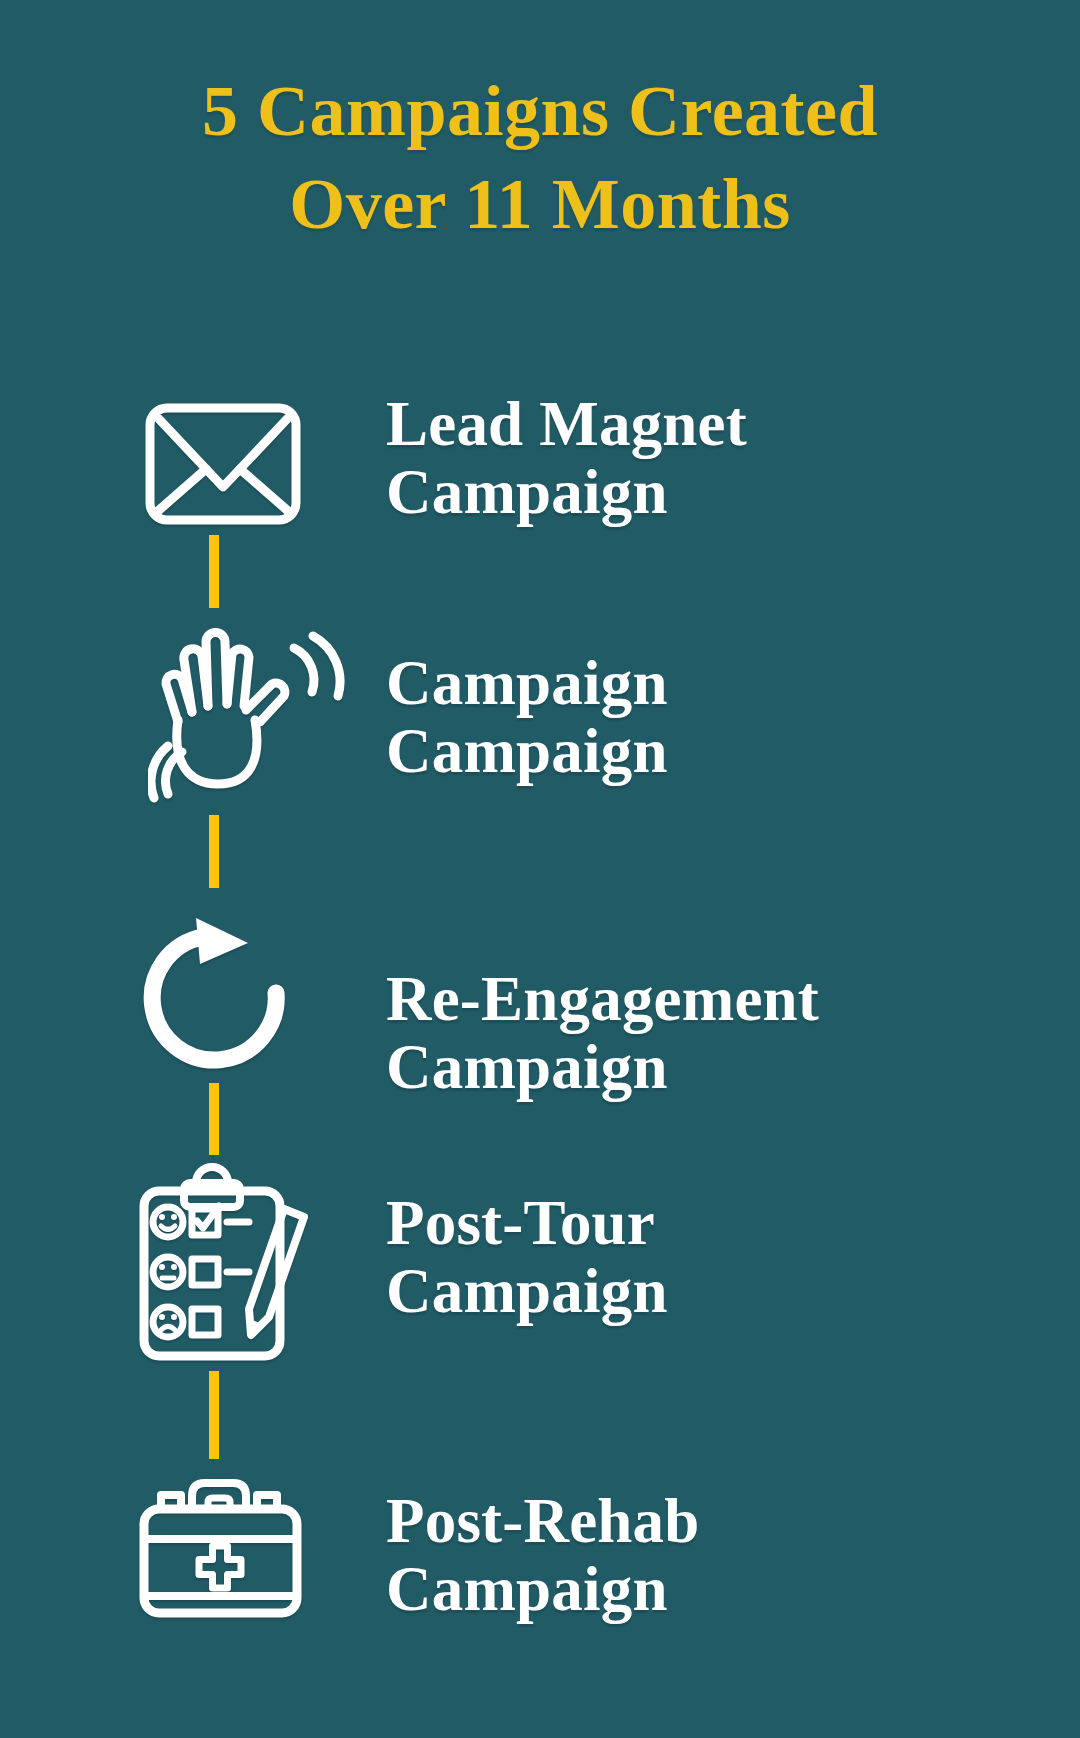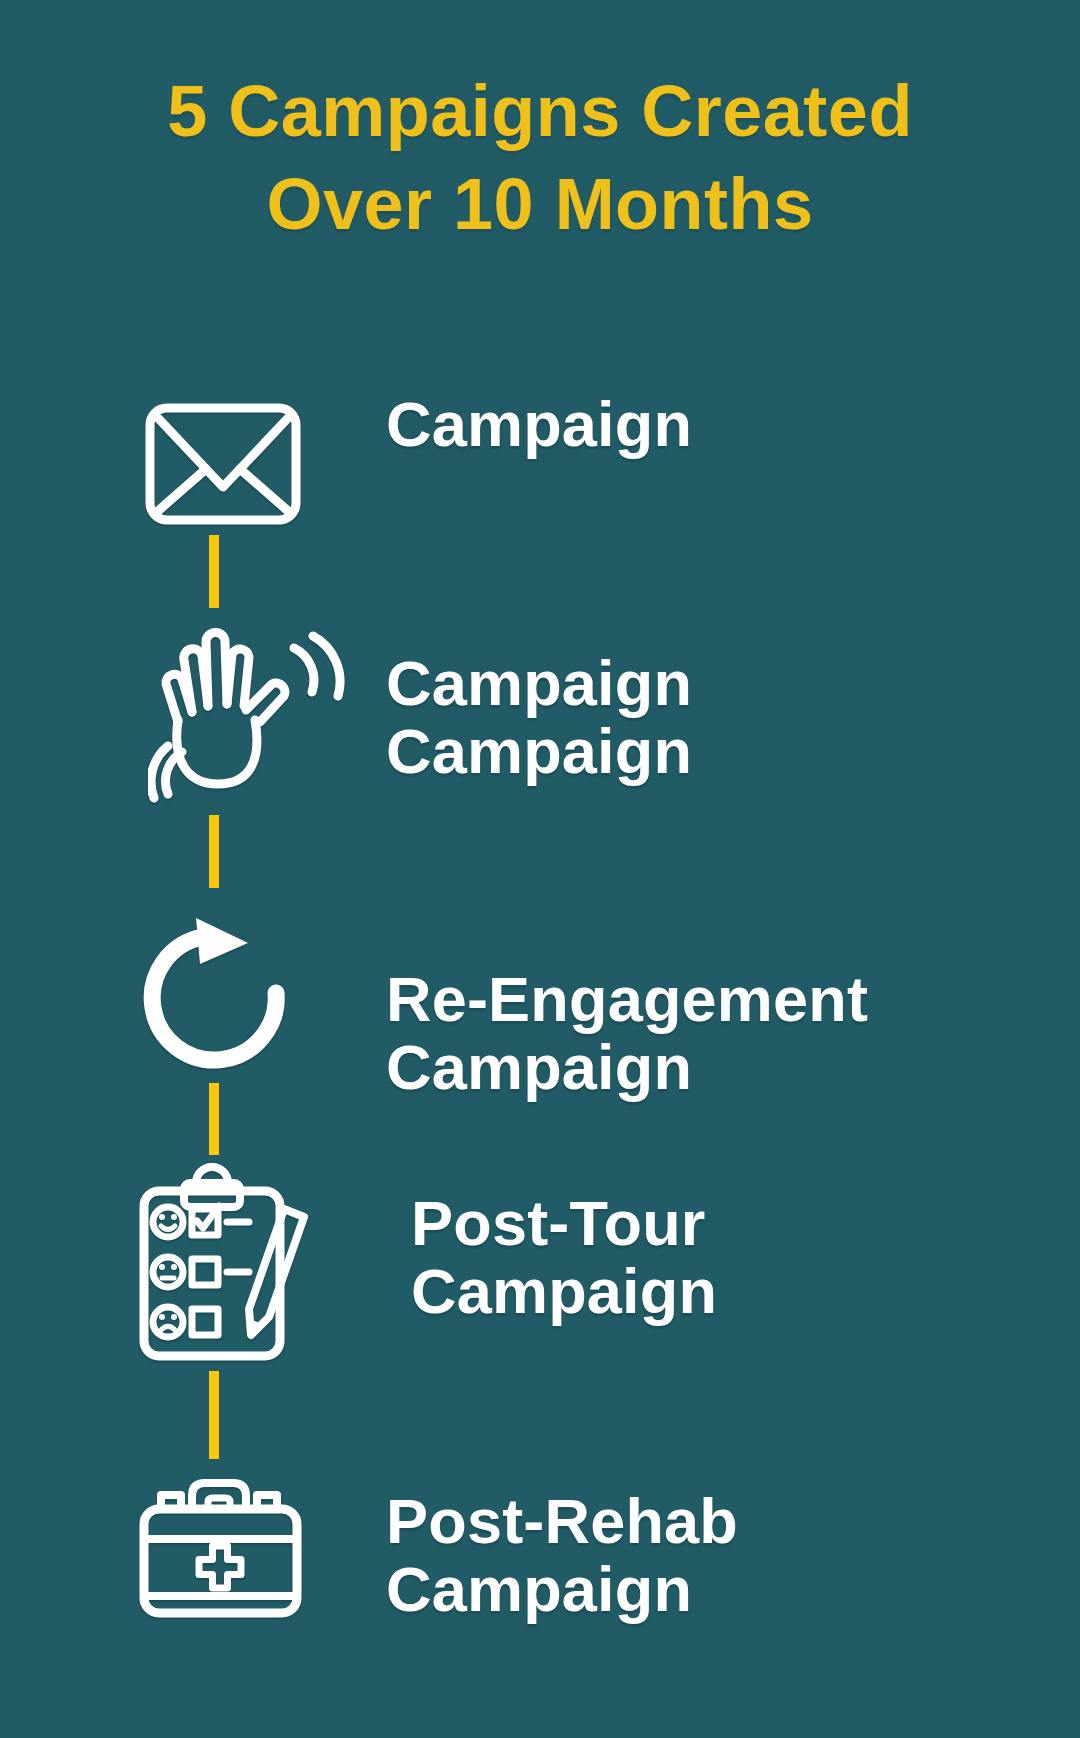--- a/index.html
+++ b/index.html
@@ -1,21 +1,21 @@
 <!DOCTYPE html>
 <html><head>
 <meta charset="utf-8">
 <style>
   html,body{margin:0;padding:0;background:#10323c;}
   #stage{
     position:relative;
     width:1080px;height:1738px;
     background:#215B66;
     overflow:hidden;
-    font-family:Liberation Sans, sans-serif;
+    font-family:Liberation Serif, serif;
   }
   .title{
     position:absolute;
     left:0;top:65px;width:1080px;
     text-align:center;
     color:#F0C01A;
     font-size:72px;
     line-height:93px;
     font-weight:800;
     letter-spacing:0.5px;
@@ -49,32 +49,33 @@
     background:#FEC60D;
   }
 </style>
 </head>
 <body>
 
 <div id="stage">
 
   <div class="title">
     <div>5 Campaigns Created</div>
-    <div>Over 10 Months</div>
+    <div>Over 11 Months</div>
   </div>
 
   <div class="icon" style="left:145px;top:403px;width:156px;height:122px;">
     <svg width="156" height="122" viewBox="0 0 156 122">
       <rect class="stroke" x="5" y="5" width="146" height="112" rx="17" stroke-width="9"></rect>
       <path class="stroke" d="M 13,15 L 78,84 L 143,15" stroke-width="9"></path>
       <path class="stroke" d="M 13,108 L 61,66" stroke-width="9"></path>
       <path class="stroke" d="M 143,108 L 95,66" stroke-width="9"></path>
     </svg>
   </div>
   <div class="item-label" style="top:390px;">
+    <div>Lead Magnet</div>
     <div>Campaign</div>
   </div>
 
   <div class="connector" style="top:535px;height:73px;"></div>
 
   <div class="icon" style="left:148px;top:622px;width:200px;height:195px;">
     <svg width="200" height="195" viewBox="0 0 200 195">
       <path class="stroke" d="M 30,100 L 18,62 A 8.5 8.5 0 0 1 34,57 L 44,90" stroke-width="9"></path>
       <path class="stroke" d="M 44,90 L 36,38 A 9 9 0 0 1 54,34 L 60,84" stroke-width="9"></path>
       <path class="stroke" d="M 60,84 L 58,20 A 9.5 9.5 0 0 1 77,20 L 79,82" stroke-width="9"></path>
@@ -131,21 +132,21 @@
       <circle class="stroke" cx="29" cy="159" r="15" stroke-width="7"></circle>
       <circle class="fillw" cx="23" cy="154" r="3"></circle>
       <circle class="fillw" cx="35" cy="154" r="3"></circle>
       <path class="stroke" d="M 22,167 Q 29,160 36,167" stroke-width="5"></path>
       <rect class="stroke" x="53" y="146" width="26" height="26" stroke-width="7"></rect>
 
       <path class="stroke" d="M 145,46 L 165,54 L 130,154 L 112,172 L 110,146 Z" stroke-width="8"></path>
       <polygon class="fillw" points="112,172 123,161 111,156"></polygon>
     </svg>
   </div>
-  <div class="item-label" style="top:1189px;margin-left:25px;">
+  <div class="item-label" style="top:1189px;">
     <div>Post-Tour</div>
     <div>Campaign</div>
   </div>
 
   <div class="connector" style="top:1371px;height:88px;"></div>
 
   <div class="icon" style="left:139px;top:1473px;width:165px;height:145px;">
     <svg width="165" height="145" viewBox="0 0 165 145">
       <path class="stroke" d="M 53,36 L 53,23 Q 53,10 66,10 L 94,10 Q 107,10 107,23 L 107,36" stroke-width="8"></path>
       <path class="stroke" d="M 69,36 L 69,29 Q 69,25 74,25 L 86,25 Q 91,25 91,29 L 91,36" stroke-width="7"></path>

